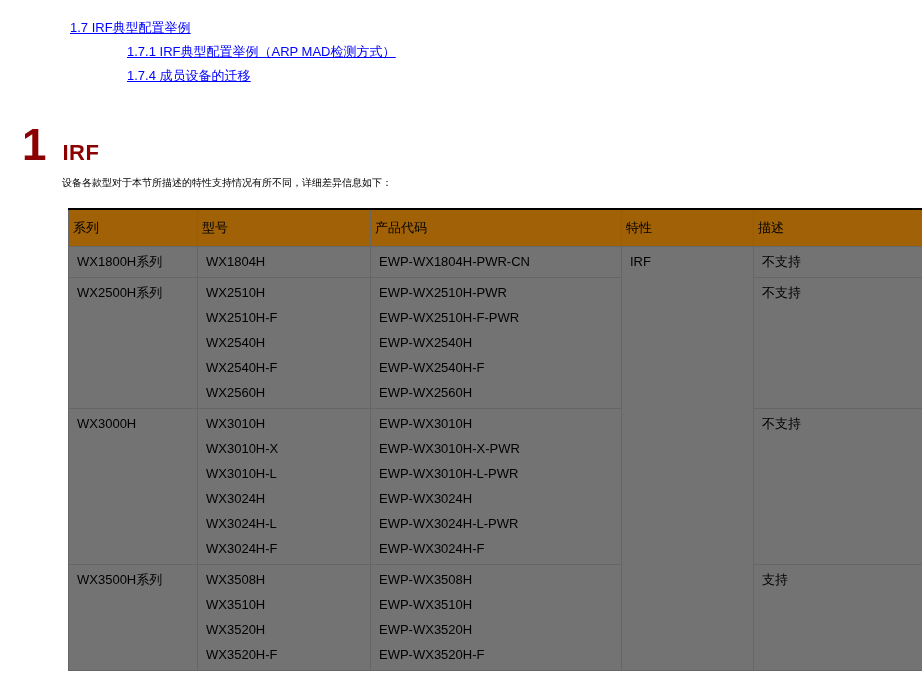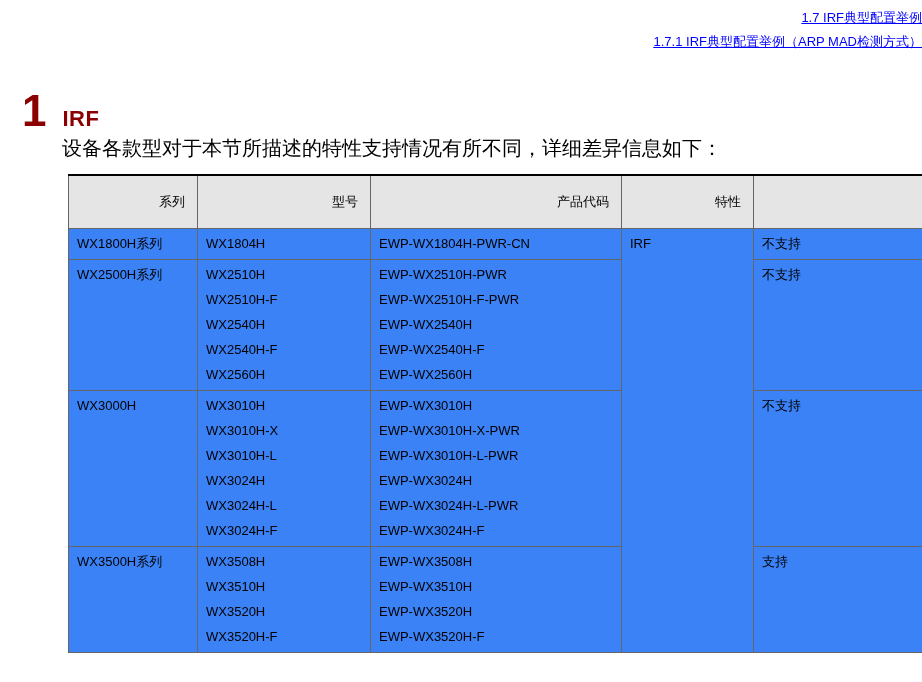--- a/index.html
+++ b/index.html
@@ -2,56 +2,57 @@
 <html><head>
 <meta charset="utf-8">
 <style>
   html, body { margin:0; padding:0; }
   body {
     width:922px; height:682px; overflow:hidden; position:relative;
     background:#ffffff; color:#000000;
     font-family:"Liberation Sans","DejaVu Sans",sans-serif;
   }
   
-  .toc { padding-top:6px;text-align:right; }
+  .toc { padding-top:16px; }
   .toc-line { line-height:24px; font-size:13px; white-space:nowrap; }
   .toc-line.level-1 { margin-left:70px; }
   .toc-line.level-2 { margin-left:127px;text-decoration:underline; }
   a.toc-link { color:#0000FF; text-decoration:underline; cursor:pointer; }
   
   .heading { margin:34px 0 0 22px; display:flex; align-items:baseline; }
   .h-num   { color:#8B0000; font-size:44px; font-weight:bold; line-height:46px; }
   .h-title { color:#8B0000; font-size:22px; font-weight:bold; margin-left:16px; letter-spacing:0.5px; }
   
-  .intro { margin:6px 4px 0 62px; font-size:20px; line-height:17px; }
+  .intro { margin:6px 4px 0 62px; font-size:10px; line-height:17px; }
   
   table.support-table {
     border-collapse:collapse; table-layout:fixed;
     width:964px; margin:17px 0 0 68px;
     border-top:2px solid #000000;
   }
   .support-table th, .support-table td { border:1px solid #666666; }
   .support-table th {
-    background:#e5e5e5; font-size:13px; font-weight:normal;
-    height:28px; text-align:right; padding:12px;
+    background:#a16207; font-size:13px; font-weight:normal;
+    height:28px; text-align:left; padding:4px;
   }
   .support-table td {
     vertical-align:top; font-size:13px;
-    padding:2px 0 3px 8px; background:#3b82f6;
+    padding:2px 0 3px 8px; background:#737373;
   }
   .cell-line { line-height:25px; height:25px; white-space:nowrap; overflow:hidden; }
 </style>
 </head>
 <body>
 
 <div class="page">
 
   <nav class="toc" id="toc">
       <div class="toc-line level-1"><a href="#" class="toc-link">1.7 IRF典型配置举例</a></div>
       <div class="toc-line level-2"><a href="#" class="toc-link">1.7.1 IRF典型配置举例（ARP MAD检测方式）</a></div>
+      <div class="toc-line level-2"><a href="#" class="toc-link">1.7.4 成员设备的迁移</a></div>
     </nav>
 
   <div class="heading">
     <span class="h-num">1</span>
     <span class="h-title">IRF</span>
   </div>
 
   <p class="intro">设备各款型对于本节所描述的特性支持情况有所不同，详细差异信息如下：</p>
 
   <table class="support-table">

